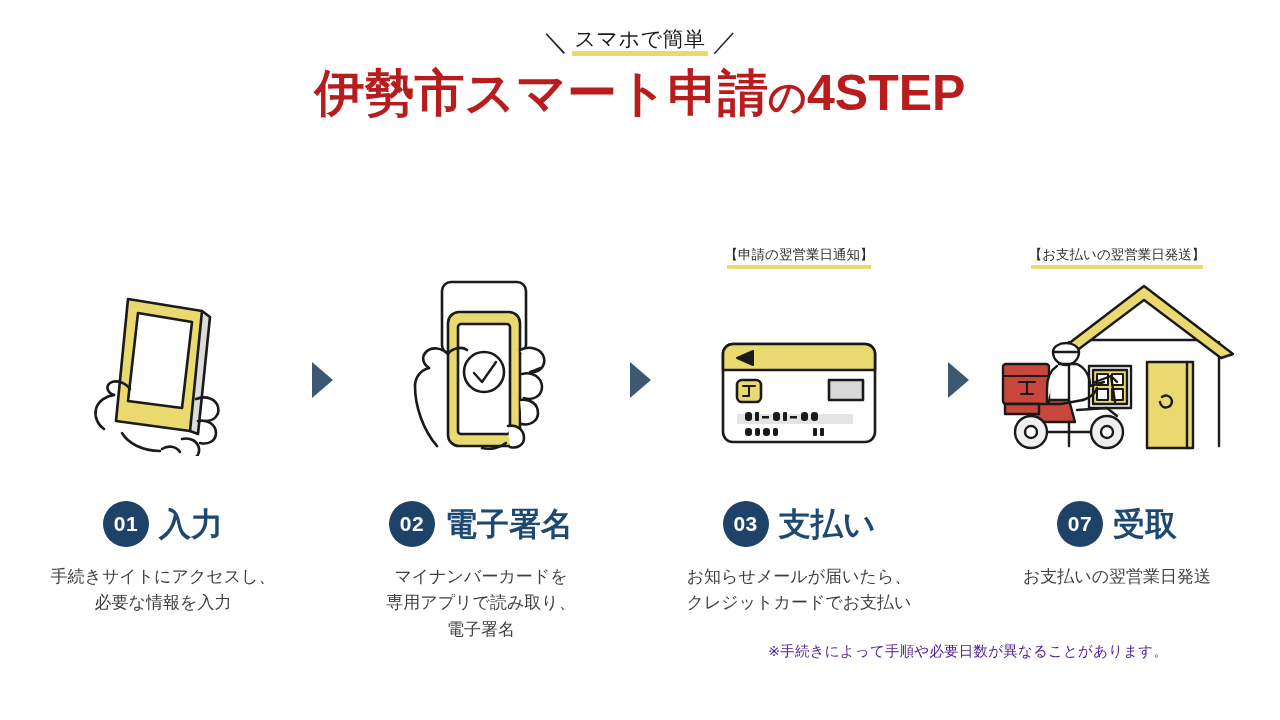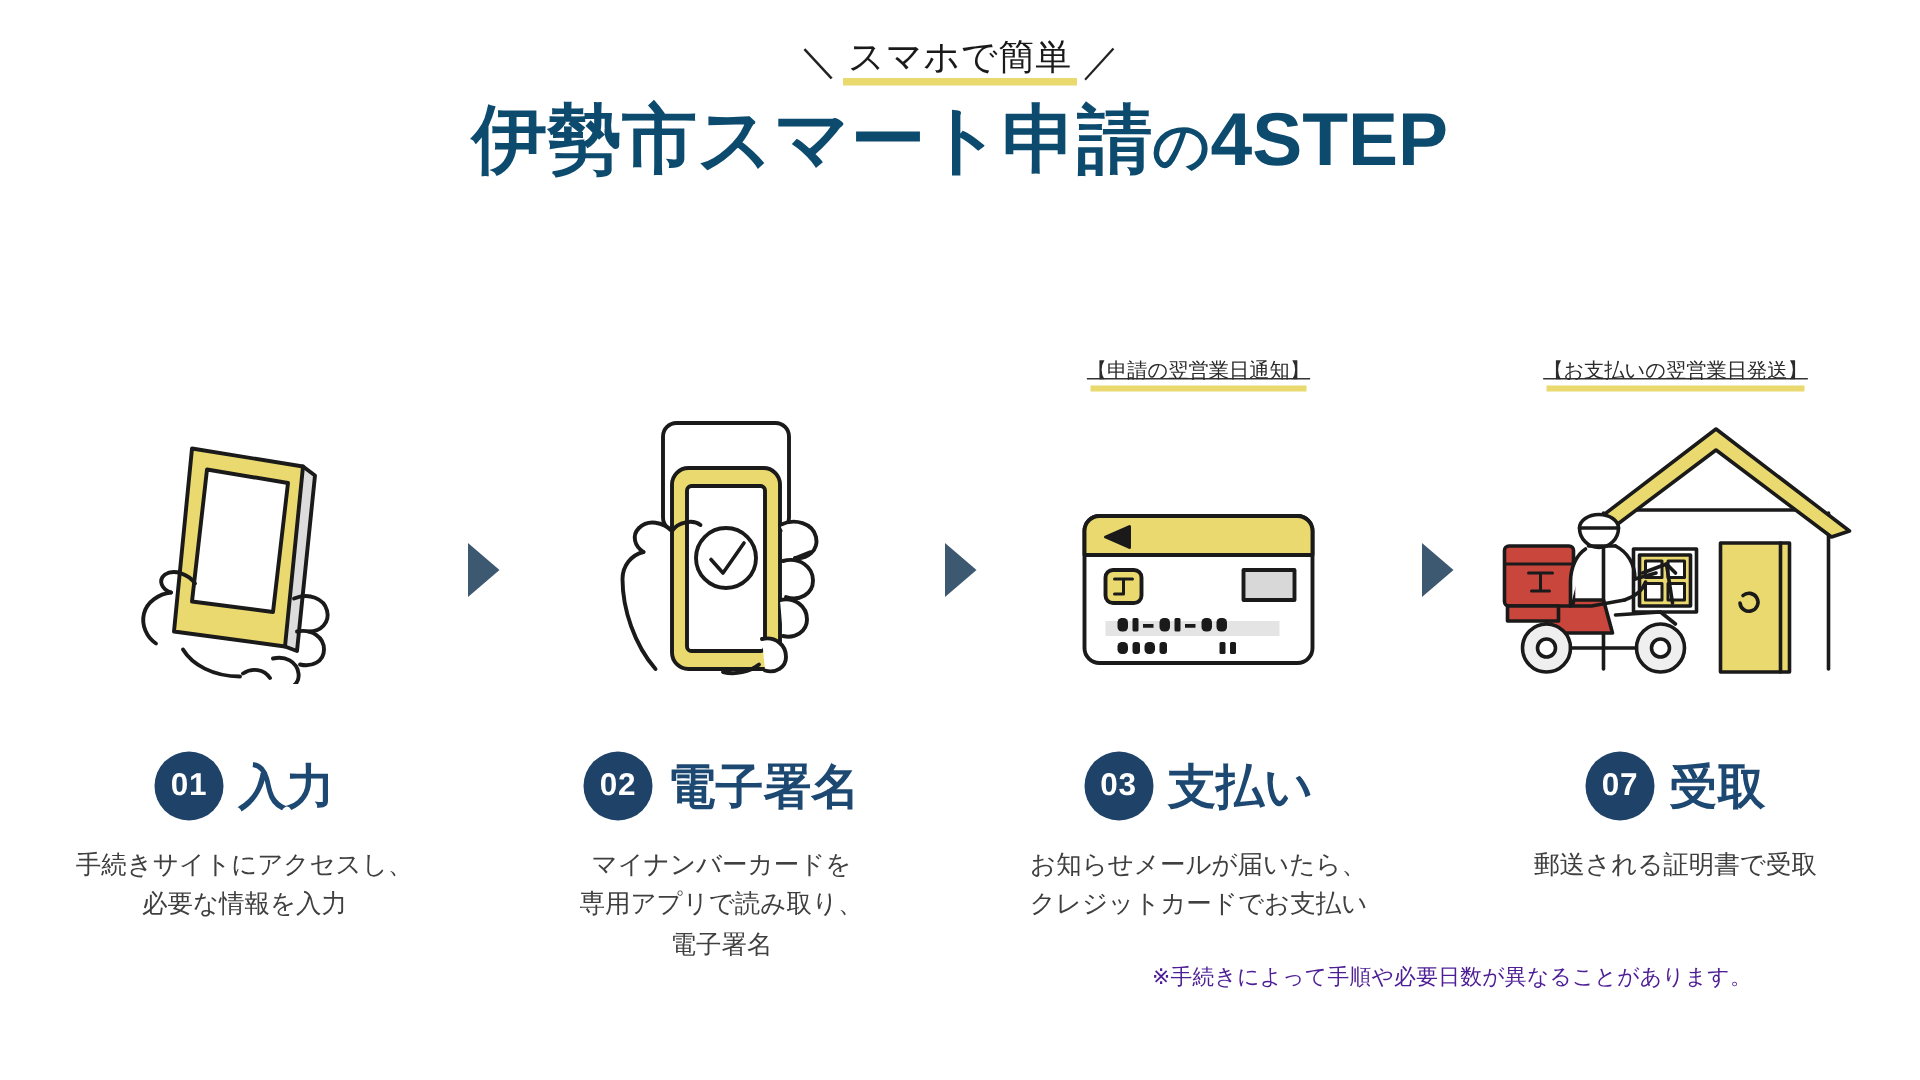--- a/index.html
+++ b/index.html
@@ -35,41 +35,41 @@
   .slash {
     font-size: 25px;
     color: #222222;
     line-height: 1;
     display: inline-block;
     font-family: "Liberation Serif", serif;
   }
   .slash.left  { transform: rotate(-2deg) scaleX(1); }
   #eyebrow-text {
     position: relative;
-    font-size: 24px;
+    font-size: 21px;
     font-weight: 400;
     letter-spacing: 0.5px;
     color: #1a1a1a;
     padding: 0 3px 4px 3px;
     line-height: 1.1;
   }
   #eyebrow-underline {
     position: absolute;
     left: 0;
     right: 0;
     bottom: -1px;
     height: 5px;
     background: #ead96e;
   }
 
   #main-title {
     margin: 6px 0 0 0;
     font-size: 50px;
     font-weight: bold;
-    color: #0c4a6e;
+    color: #b91c1c;
     letter-spacing: 0px;
     line-height: 1.18;
   }
   #main-title .small-no {
     font-size: 38px;
     font-weight: bold;
   }
   #subtitle {
     margin: 14px 0 0 0;
     font-size: 26px;
@@ -109,24 +109,23 @@
     height: 0;
     border-top: 18px solid transparent;
     border-bottom: 18px solid transparent;
     border-left: 21px solid #3d5871;
   }
 
   
   .note-slot {
     height: 34px;
     display: flex;
-    align-items: center;
+    align-items: flex-end;
     justify-content: center;
     width: 100%;
-    text-decoration: underline;
   }
   .note {
     position: relative;
     font-size: 13.5px;
     color: #2b2b2b;
     line-height: 1.1;
     padding: 0 2px 3px 2px;
     white-space: nowrap;
   }
   .note-underline {
@@ -409,18 +408,18 @@
           <circle cx="110" cy="152" r="16" fill="#efefef"></circle>
           <circle cx="110" cy="152" r="6" fill="#ffffff"></circle>
           <path d="M50,152 h44"></path>
         </g>
       </svg>
     </div>
     <div class="step-head">
       <div class="num-circle">07</div>
       <div class="step-label">受取</div>
     </div>
-    <div class="step-desc">郵送される証明書で受取</div>
+    <div class="step-desc">お支払いの翌営業日発送</div>
   </div>
 
 </div>
 
 <div id="footnote">※手続きによって手順や必要日数が異なることがあります。</div>
 
 </body></html>

